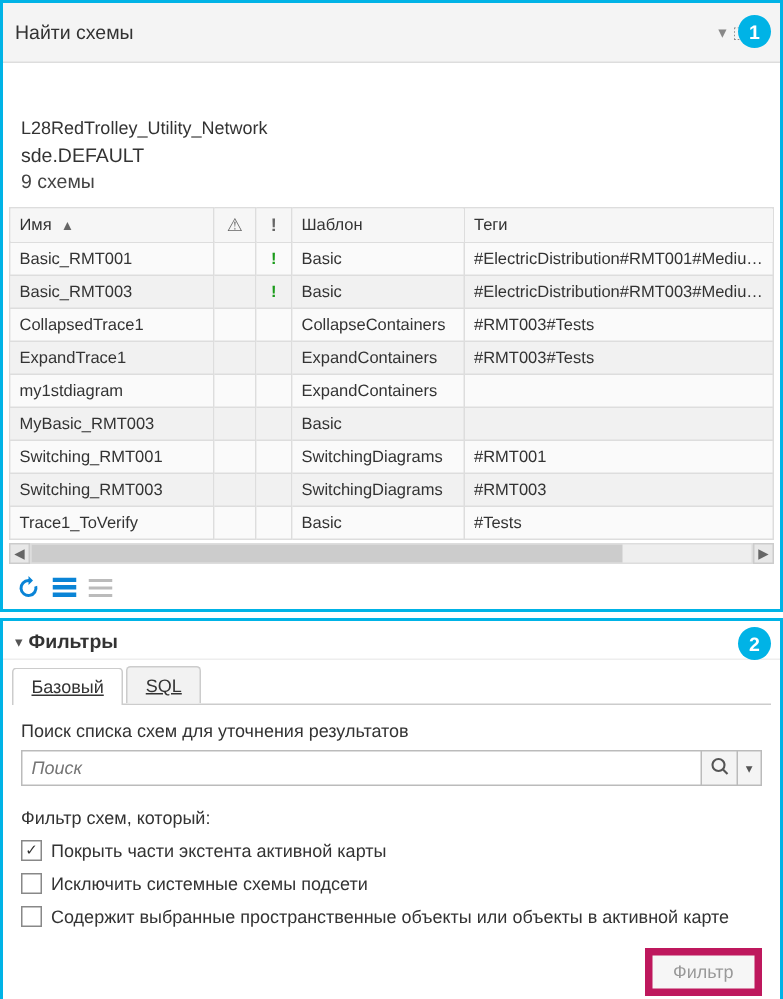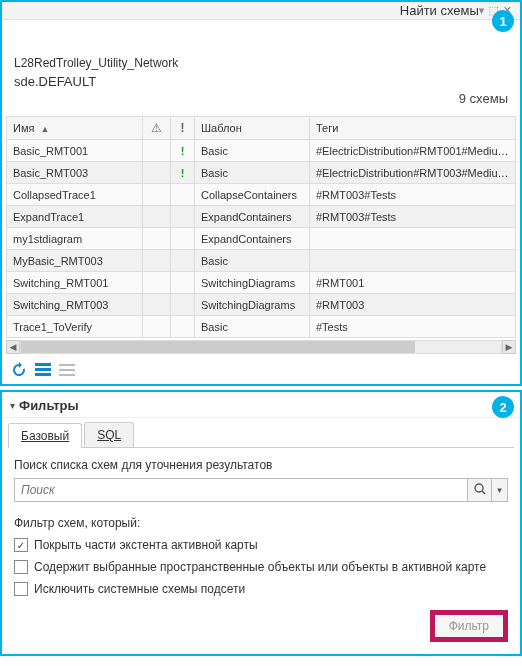--- a/index.html
+++ b/index.html
@@ -30,36 +30,37 @@
     align-items: center;
     justify-content: center;
     z-index: 10;
   }
   .badge1 { top: 8px; }
   .badge2 { top: 4px; }
 
   
   .titlebar {
     background: #f4f4f4;
-    padding: 1px 8px;
-    display: flex;
-    align-items: center;
-    justify-content: flex-end;
+    padding: 12px 8px;
+    display: flex;
+    align-items: center;
+    justify-content: space-between;
     border-bottom: 1px solid #ddd;
+    gap: 36px;
   }
   .titlebar-title { font-size: 13px; }
   .titlebar-actions { display: flex; gap: 4px; color: #888; }
   .titlebar-actions span { cursor: pointer; user-select: none; font-size: 11px; }
 
   .header-section {
     padding: 10px 12px 10px 12px;
   }
   .header-section .h1 { font-size: 12px; margin-bottom: 4px; margin-top: 26px; }
   .header-section .h2 { font-size: 13px; margin-bottom: 2px; }
-  .header-section .count { font-size: 13px; color: #444; text-align: right; }
+  .header-section .count { font-size: 13px; color: #444; }
 
   
   .table-wrap { padding: 0 4px; }
   table.grid {
     width: 100%;
     border-collapse: collapse;
     table-layout: fixed;
   }
   table.grid th, table.grid td {
     border: 1px solid #ddd;
@@ -383,24 +384,24 @@
     </div>
 
     <div class="filter-which">Фильтр схем, который:</div>
 
     <div class="check-row">
       <span class="chk">✓</span>
       <span>Покрыть части экстента активной карты</span>
     </div>
     <div class="check-row">
       <span class="chk"></span>
-      <span>Содержит выбранные пространственные объекты или объекты в активной карте</span>
+      <span>Исключить системные схемы подсети</span>
     </div>
     <div class="check-row">
       <span class="chk"></span>
-      <span>Исключить системные схемы подсети</span>
+      <span>Содержит выбранные пространственные объекты или объекты в активной карте</span>
     </div>
 
     <div class="btn-row">
       <button class="filter-btn">Фильтр</button>
     </div>
   </div>
 </div>
 
 </body></html>

